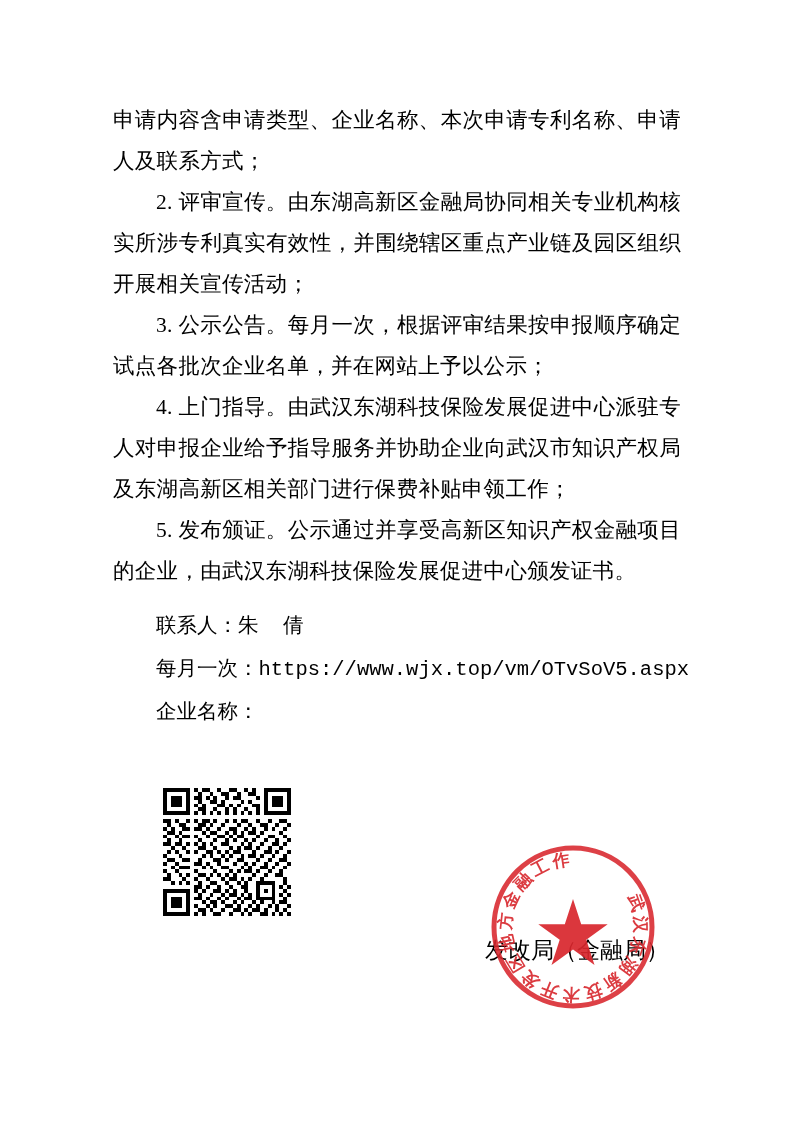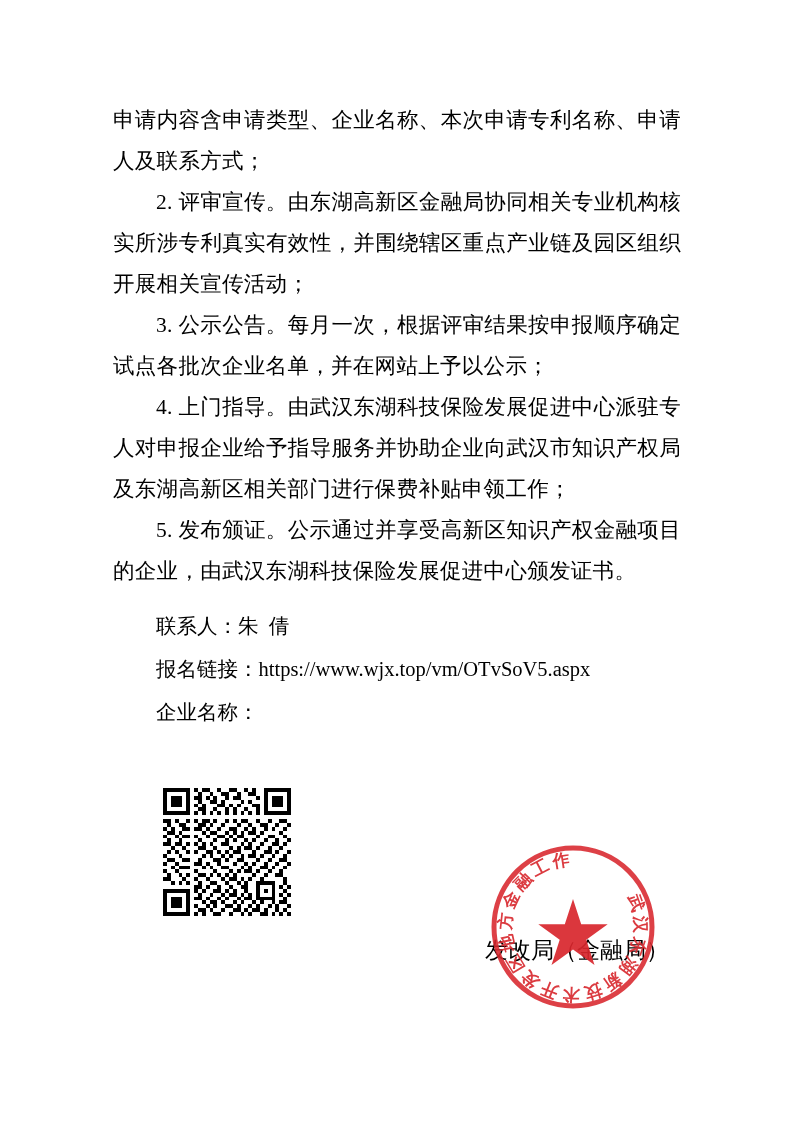--- a/index.html
+++ b/index.html
@@ -39,20 +39,21 @@
     word-break: break-all;
   }
   .para.indent {
     text-indent: 43px;
   }
   .contact-block {
     position: absolute;
     left: 113px;
     top: 605px;
     width: 600px;
+    font-family: Liberation Mono, monospace;
   }
   .contact-line {
     font-size: 20.5px;
     line-height: 43px;
     text-indent: 43px;
     white-space: pre;
   }
   .qr-wrap {
     position: absolute;
     left: 163px;
@@ -95,21 +96,21 @@
   <div class="body-text">
     <p class="para">申请内容含申请类型、企业名称、本次申请专利名称、申请人及联系方式；</p>
     <p class="para indent">2. 评审宣传。由东湖高新区金融局协同相关专业机构核实所涉专利真实有效性，并围绕辖区重点产业链及园区组织开展相关宣传活动；</p>
     <p class="para indent">3. 公示公告。每月一次，根据评审结果按申报顺序确定试点各批次企业名单，并在网站上予以公示；</p>
     <p class="para indent">4. 上门指导。由武汉东湖科技保险发展促进中心派驻专人对申报企业给予指导服务并协助企业向武汉市知识产权局及东湖高新区相关部门进行保费补贴申领工作；</p>
     <p class="para indent">5. 发布颁证。公示通过并享受高新区知识产权金融项目的企业，由武汉东湖科技保险发展促进中心颁发证书。</p>
   </div>
 
   <div class="contact-block">
     <div class="contact-line">联系人：朱  倩</div>
-    <div class="contact-line">报名链接：https://www.wjx.top/vm/OTvSoV5.aspx</div>
+    <div class="contact-line">每月一次：https://www.wjx.top/vm/OTvSoV5.aspx</div>
     <div class="contact-line">企业名称：</div>
   </div>
 
   <div class="qr-wrap">
     <svg class="qr" viewBox="0 0 33 33" shape-rendering="crispEdges">
       <rect width="33" height="33" fill="#ffffff"></rect>
       <g fill="#000000">
 
         <rect x="0" y="0" width="7" height="1"></rect>
           <rect x="0" y="6" width="7" height="1"></rect>

